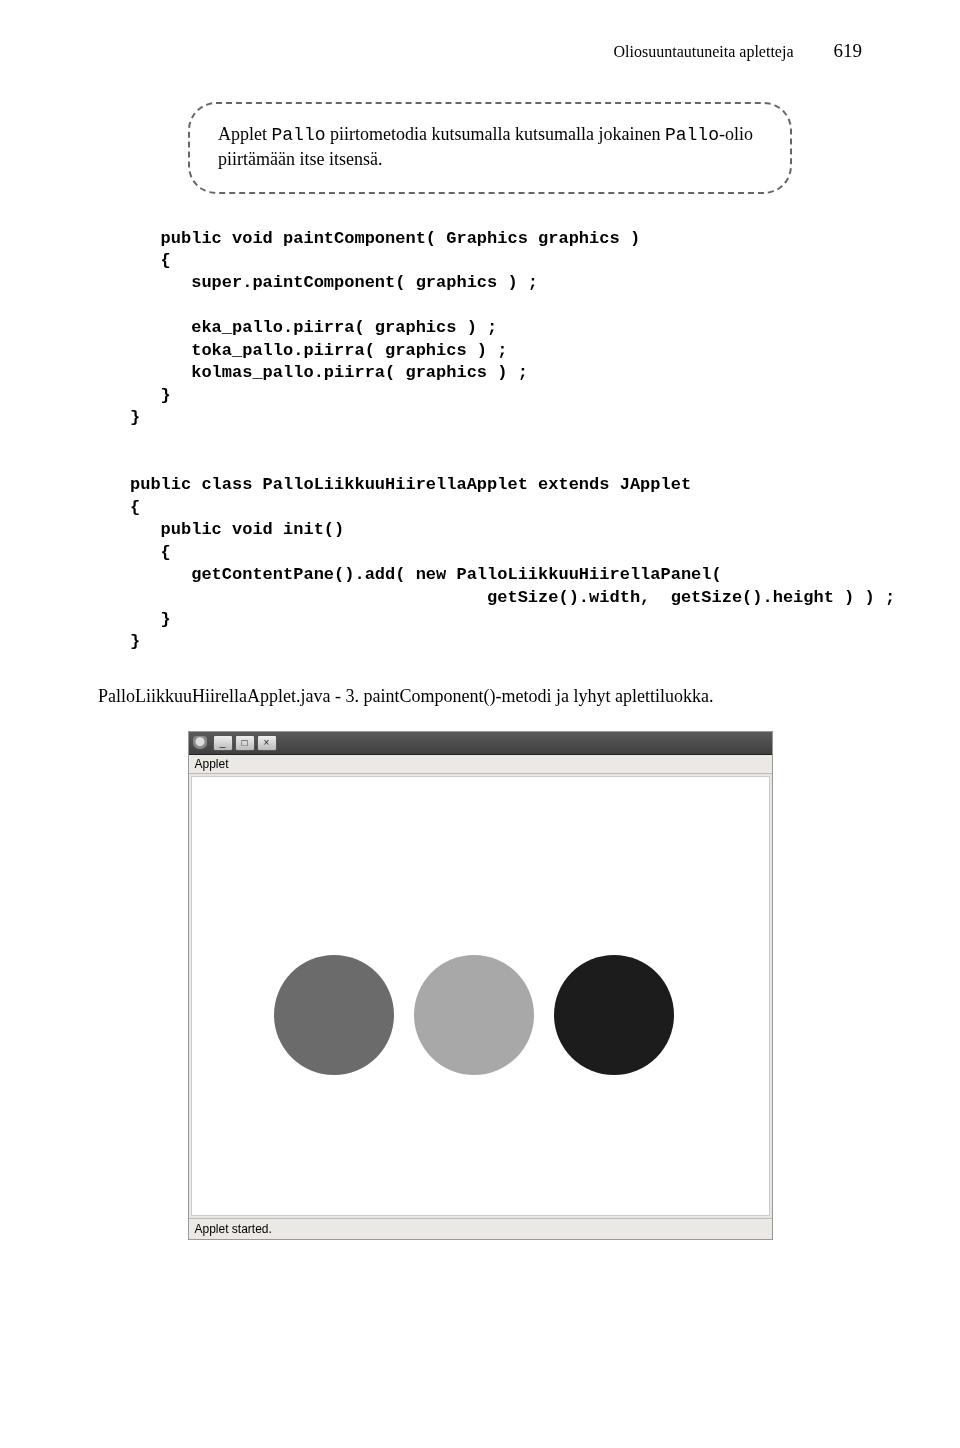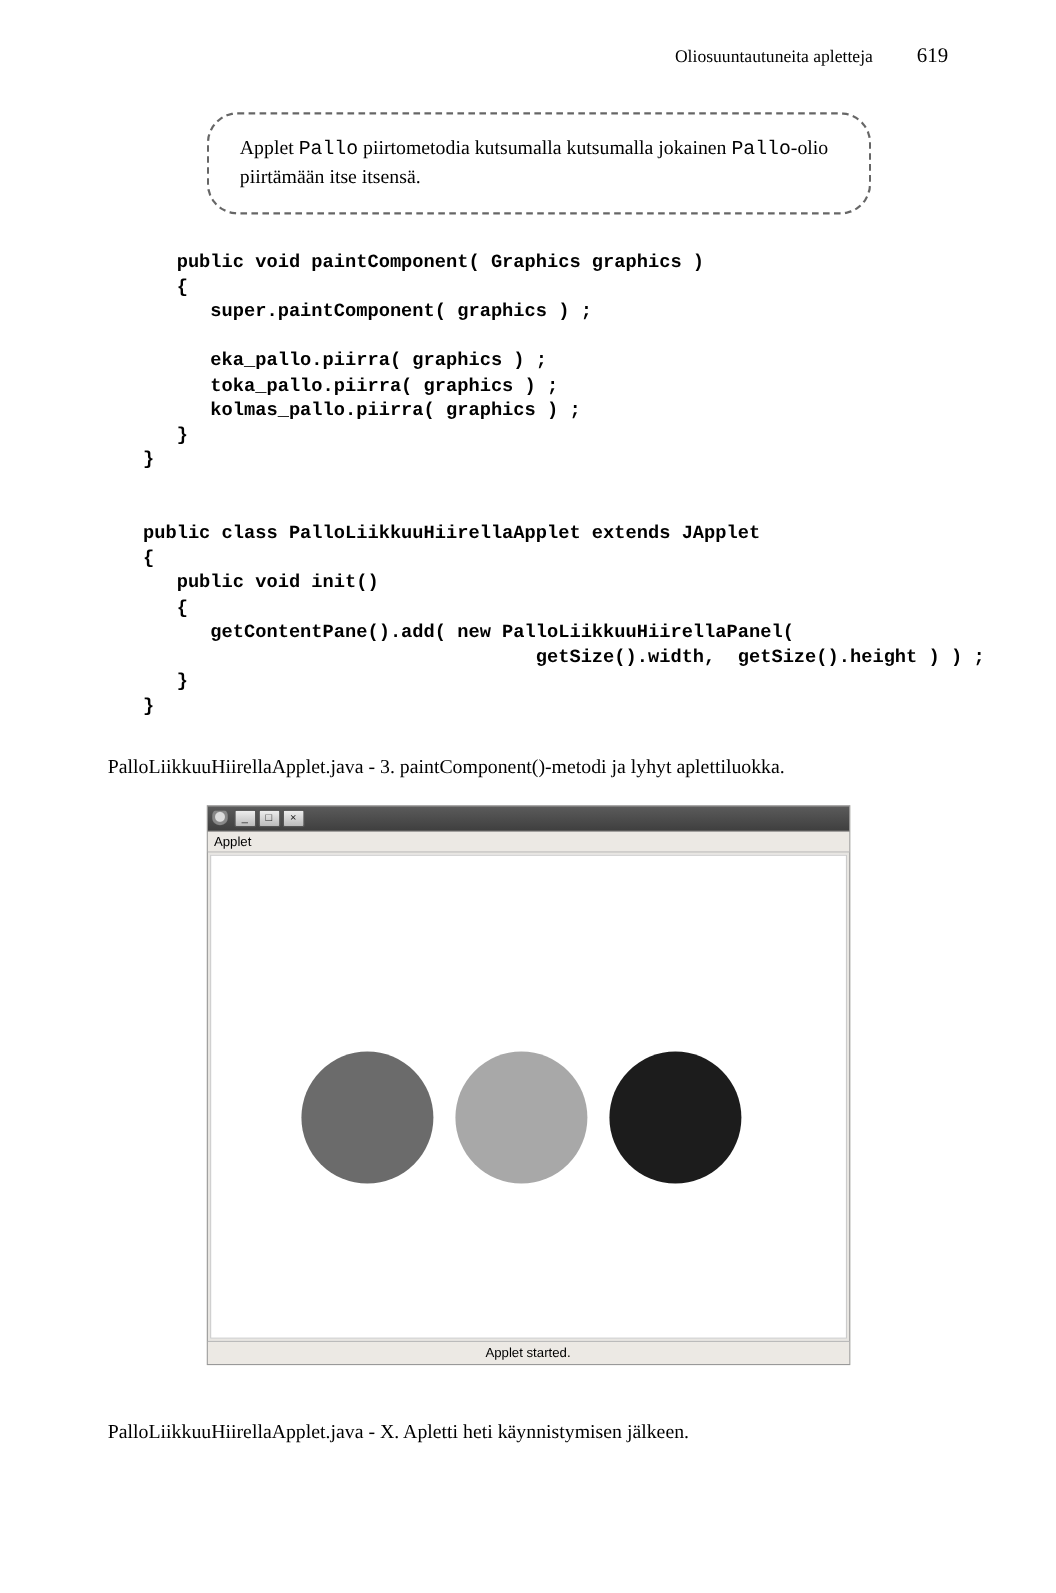--- a/index.html
+++ b/index.html
@@ -104,21 +104,20 @@
   }
   .b1 { left: 82px;  background: #6b6b6b; }
   .b2 { left: 222px; background: #a8a8a8; }
   .b3 { left: 362px; background: #1c1c1c; }
   .status {
     background: #ece9e4;
     border-top: 1px solid #bbb;
     font-family: Arial, sans-serif;
     font-size: 12px;
     padding: 3px 6px;
-    text-align: center;
   }
   .caption2 {
     font-size: 18px;
     margin-top: 10px;
   }
 </style>
 </head>
 <body>
 
 <div class="page">
@@ -171,17 +170,14 @@
       <span>Applet</span>
     </div>
     <div class="canvas">
       <div class="ball b1"></div>
       <div class="ball b2"></div>
       <div class="ball b3"></div>
     </div>
     <div class="status">Applet started.</div>
   </div>
 
-  <p class="caption2">
-    <span class="fname">PalloLiikkuuHiirellaApplet.java - X.</span><span>  Apletti heti käynnistymisen jälkeen.</span>
-  </p>
 
 </div>
 
 </body></html>

